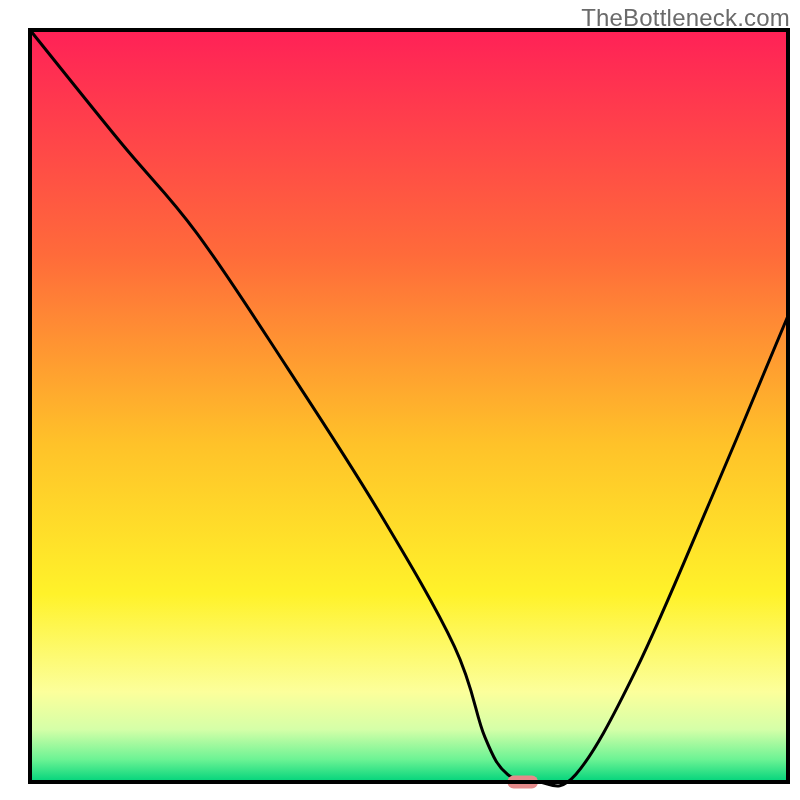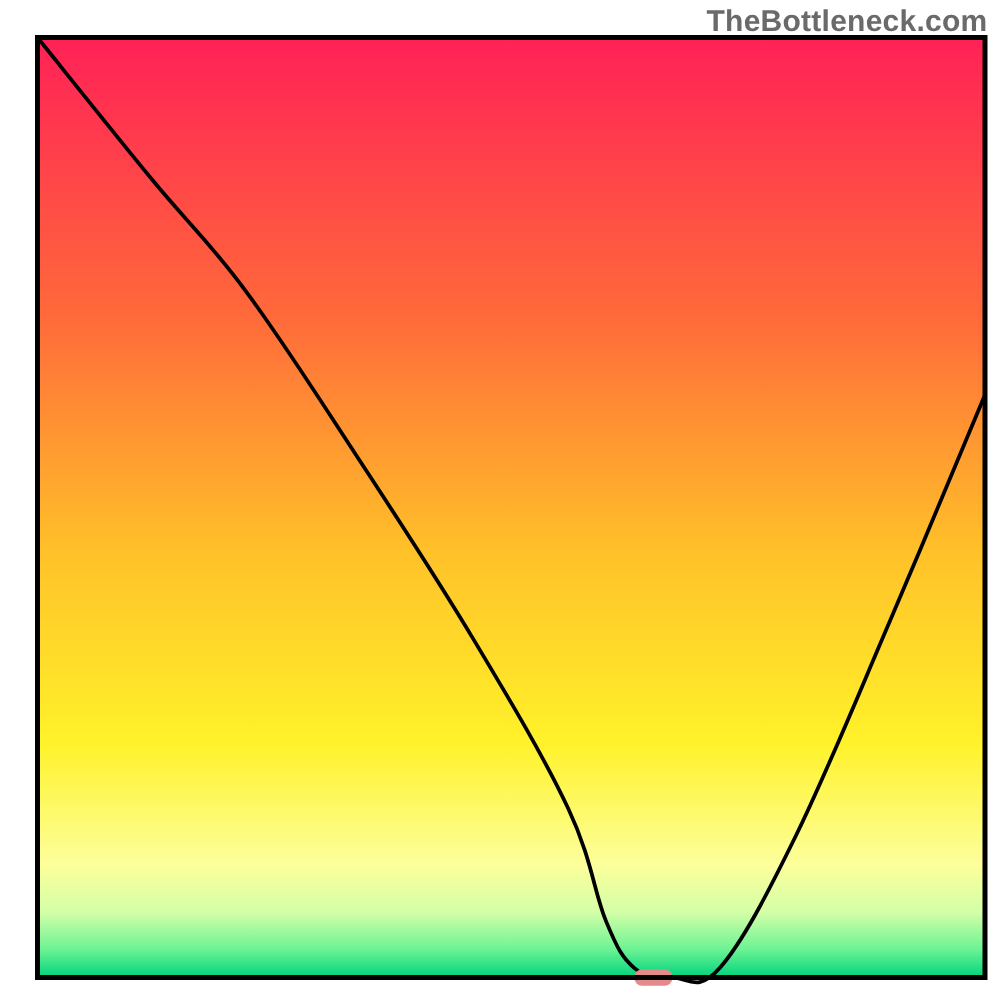--- a/index.html
+++ b/index.html
@@ -15,21 +15,21 @@
     position: relative;
     width: 800px;
     height: 800px;
   }
   .watermark {
     position: absolute;
     top: 4px;
     right: 10px;
     color: #6a6a6a;
     font-size: 24px;
-    font-weight: 700;
+    font-weight: 400;
     letter-spacing: 0.2px;
     z-index: 10;
   }
   svg {
     display: block;
   }
 </style>
 </head>
 <body>
 

